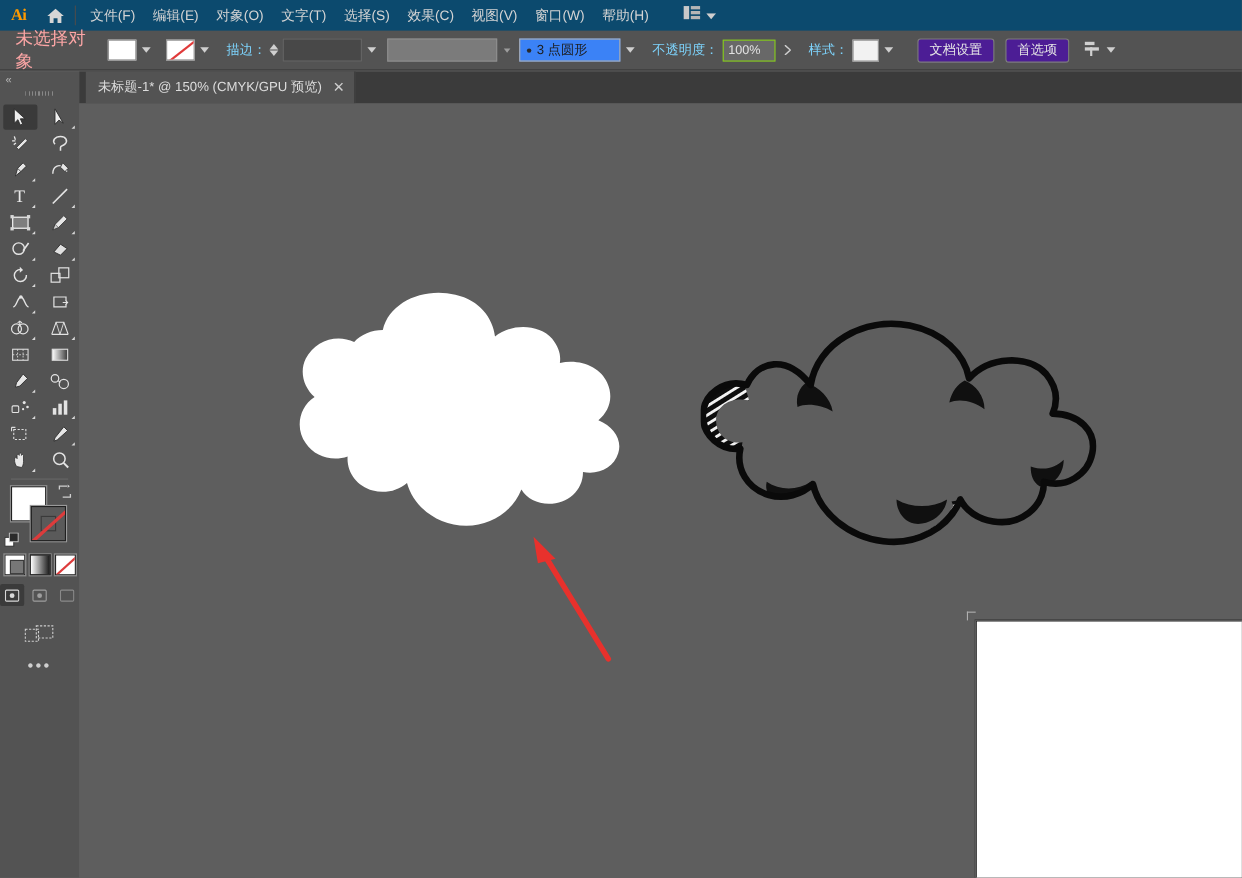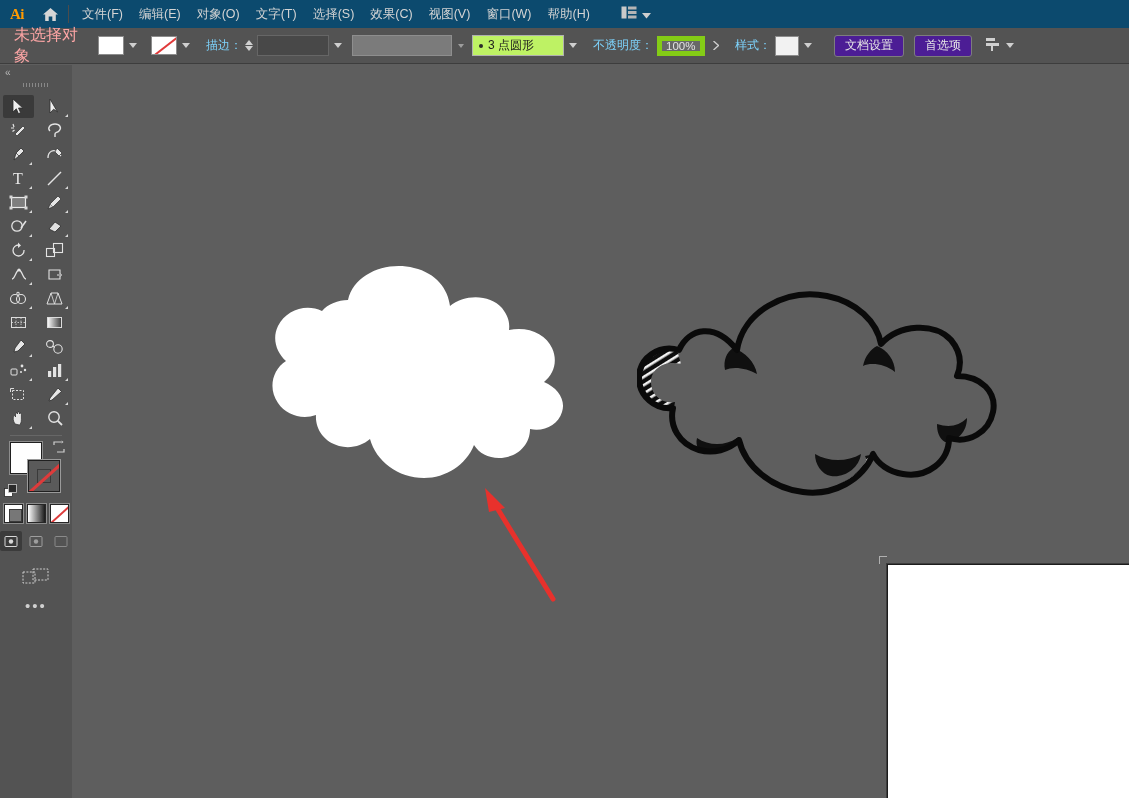--- a/index.html
+++ b/index.html
@@ -79,27 +79,27 @@
   .stroke-weight-field {
     width: 72px; height: 21px; background: #484848; border: 1px solid #666;
     margin-left: 4px; display: flex; align-items: center; justify-content: flex-end;
     padding-right: 4px; color: #cfcfcf; font-size: 11.5px;
   }
   .var-width-field {
     width: 100px; height: 21px; background: #7b7b7b; border: 1px solid #8e8e8e;
     margin-left: 10px;
   }
   .profile-field {
-    width: 92px; height: 21px; background: #bef264; border: 1px solid #b0b0b0;
+    width: 92px; height: 21px; background: #3b82f6; border: 1px solid #b0b0b0;
     display: flex; align-items: center; gap: 5px;
     padding-left: 6px; color: #1d1d1d; font-size: 12px; margin-left: 8px;
   }
   .dot-mark { width: 4px; height: 4px; border-radius: 50%; background: #2a2a2a; }
   .opacity-field {
-    width: 48px; height: 20px; background: #686868; border: 5px solid #84cc16;
+    width: 48px; height: 20px; background: #686868; border: 1px solid #84cc16;
     color: #e2e2e2; font-size: 11.5px; display: flex; align-items: center;
     padding-left: 4px; margin-left: 4px;
   }
   .style-swatch {
     width: 24px; height: 20px; background: #f2f2f2; border: 1px solid #8c8c8c;
     margin-left: 4px;
   }
   .pill-btn {
     height: 22px; padding: 0 10px; border: 1px solid #7d7d7d; border-radius: 3px;
     background: #4c1d95; color: #e6e6e6; font-size: 12px;
@@ -339,20 +339,26 @@
         <svg width="15" height="14" viewBox="0 0 15 14">
           <rect x="0" y="1" width="9" height="3" fill="#d0d0d0"></rect>
           <rect x="0" y="6" width="13" height="3" fill="#d0d0d0"></rect>
           <rect x="5" y="6" width="2" height="8" fill="#d0d0d0"></rect>
         </svg>
       </span>
       <span class="caret"></span>
     </div>
   </div>
 
+  <div class="tabbar">
+    <div class="doc-tab">
+      <span class="doc-tab-title">未标题-1* @ 150% (CMYK/GPU 预览)</span>
+      <span class="tab-close">✕</span>
+    </div>
+  </div>
 
   <div class="toolbar">
 
     <div class="tb-collapse">«</div>
     <div class="tb-grip">
         <span></span>
       </div>
 
     <div class="tool-grid">
 

